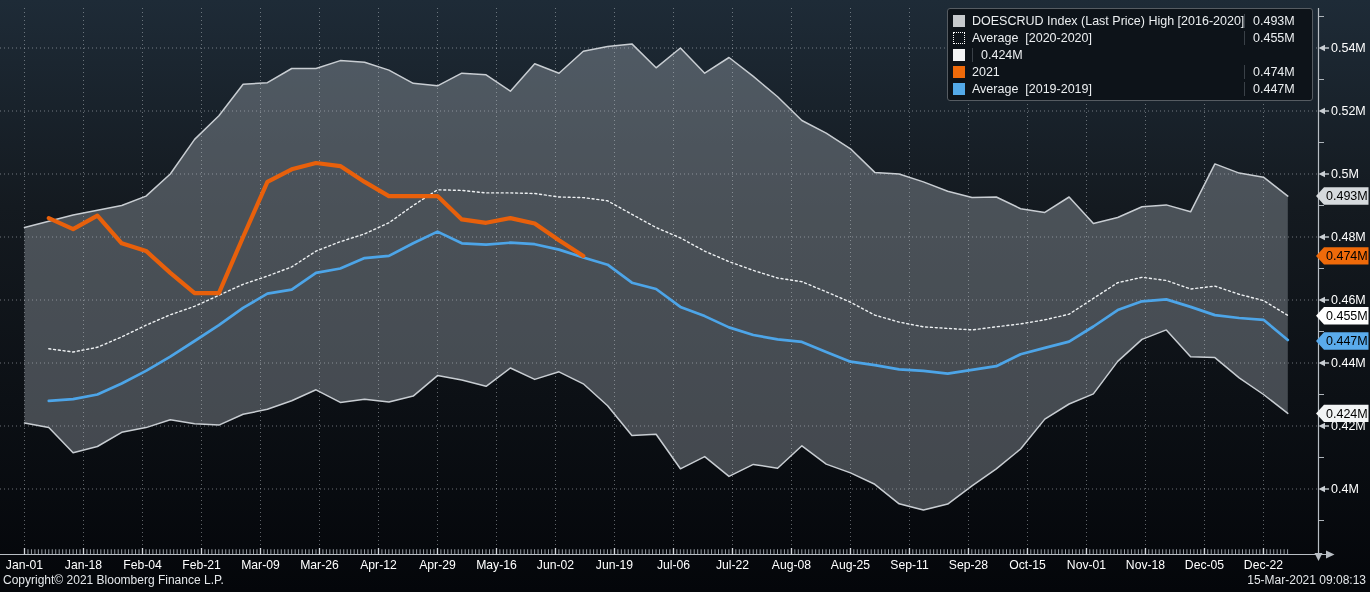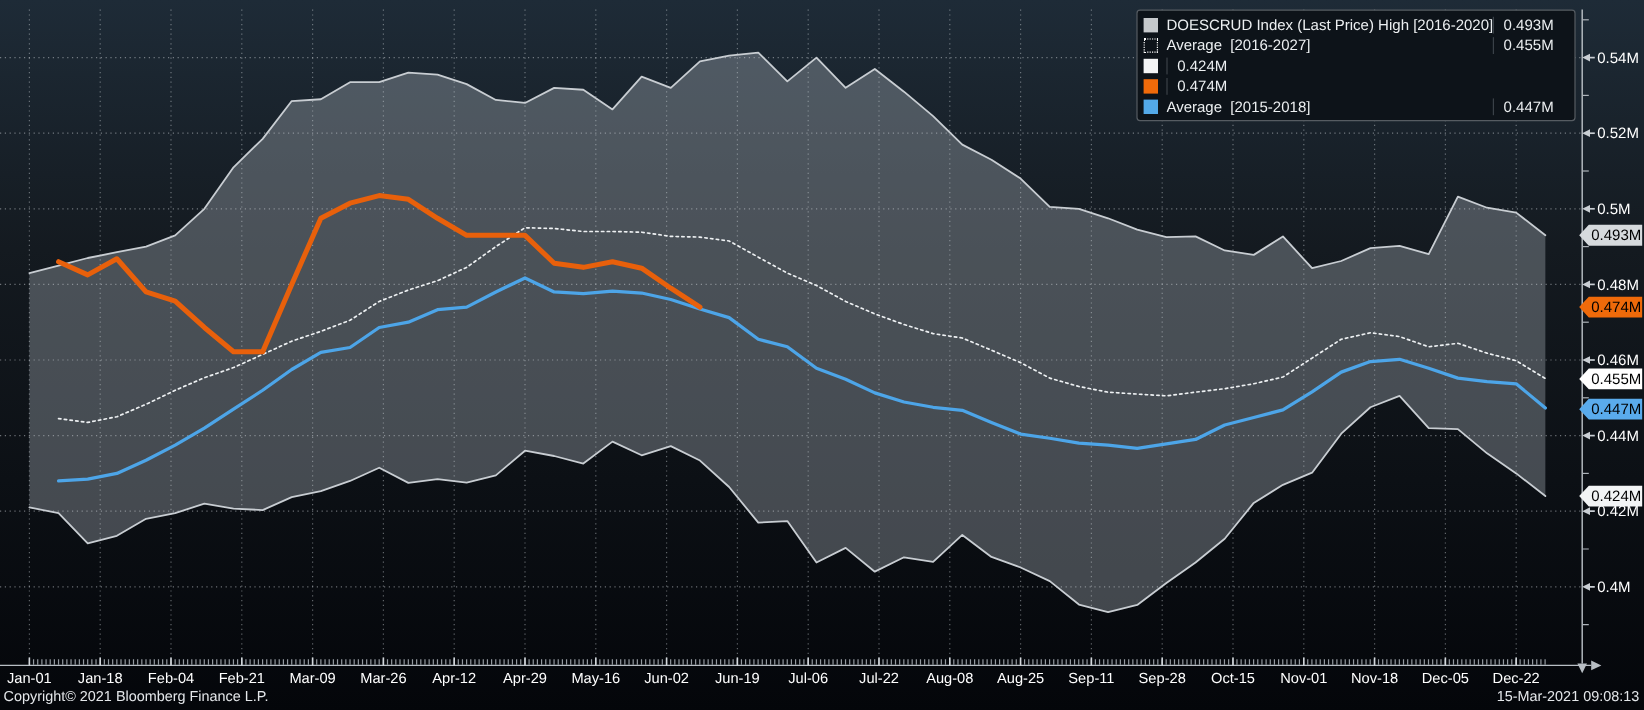--- a/index.html
+++ b/index.html
@@ -171,33 +171,34 @@
   </svg>
 
   <div id="legend">
       <div class="lg-row">
         <span class="lg-swatch" style="background: rgb(198, 201, 204);"></span>
         <span class="lg-label">DOESCRUD Index (Last Price) High [2016-2020]</span>
         <span class="lg-value">0.493M</span>
       </div>
       <div class="lg-row">
         <span class="lg-swatch dotted"></span>
-        <span class="lg-label">Average  [2016-2027]</span>
+        <span class="lg-label">Average  [2020-2020]</span>
         <span class="lg-value">0.455M</span>
       </div>
       <div class="lg-row">
         <span class="lg-swatch" style="background: rgb(243, 244, 245);"></span>
         <span class="lg-value">0.424M</span>
       </div>
       <div class="lg-row">
         <span class="lg-swatch" style="background: rgb(239, 106, 10);"></span>
+        <span class="lg-label">2021</span>
         <span class="lg-value">0.474M</span>
       </div>
       <div class="lg-row">
         <span class="lg-swatch" style="background: rgb(83, 169, 232);"></span>
-        <span class="lg-label">Average  [2015-2018]</span>
+        <span class="lg-label">Average  [2019-2019]</span>
         <span class="lg-value">0.447M</span>
       </div>
     </div>
 
   <div id="copyright" class="bottom-text">Copyright© 2021 Bloomberg Finance L.P.</div>
   <div id="timestamp" class="bottom-text">15-Mar-2021 09:08:13</div>
 </div>
 
 </body></html>

